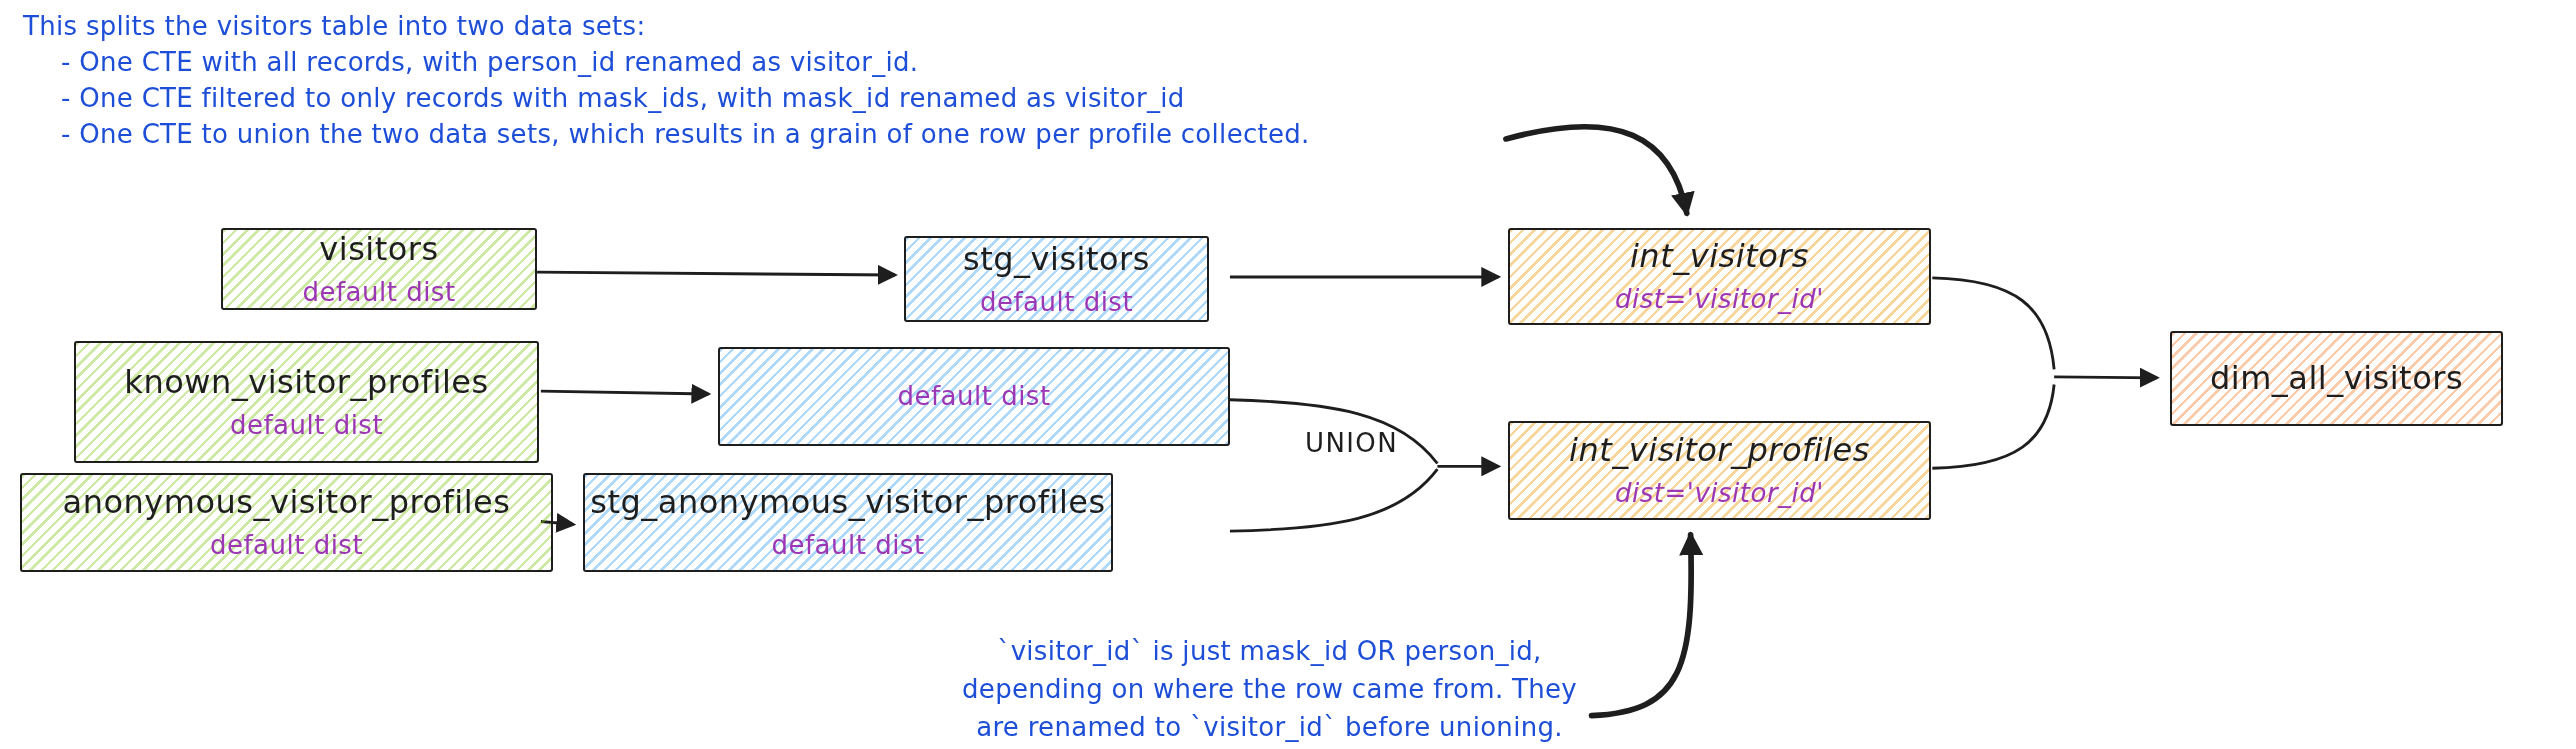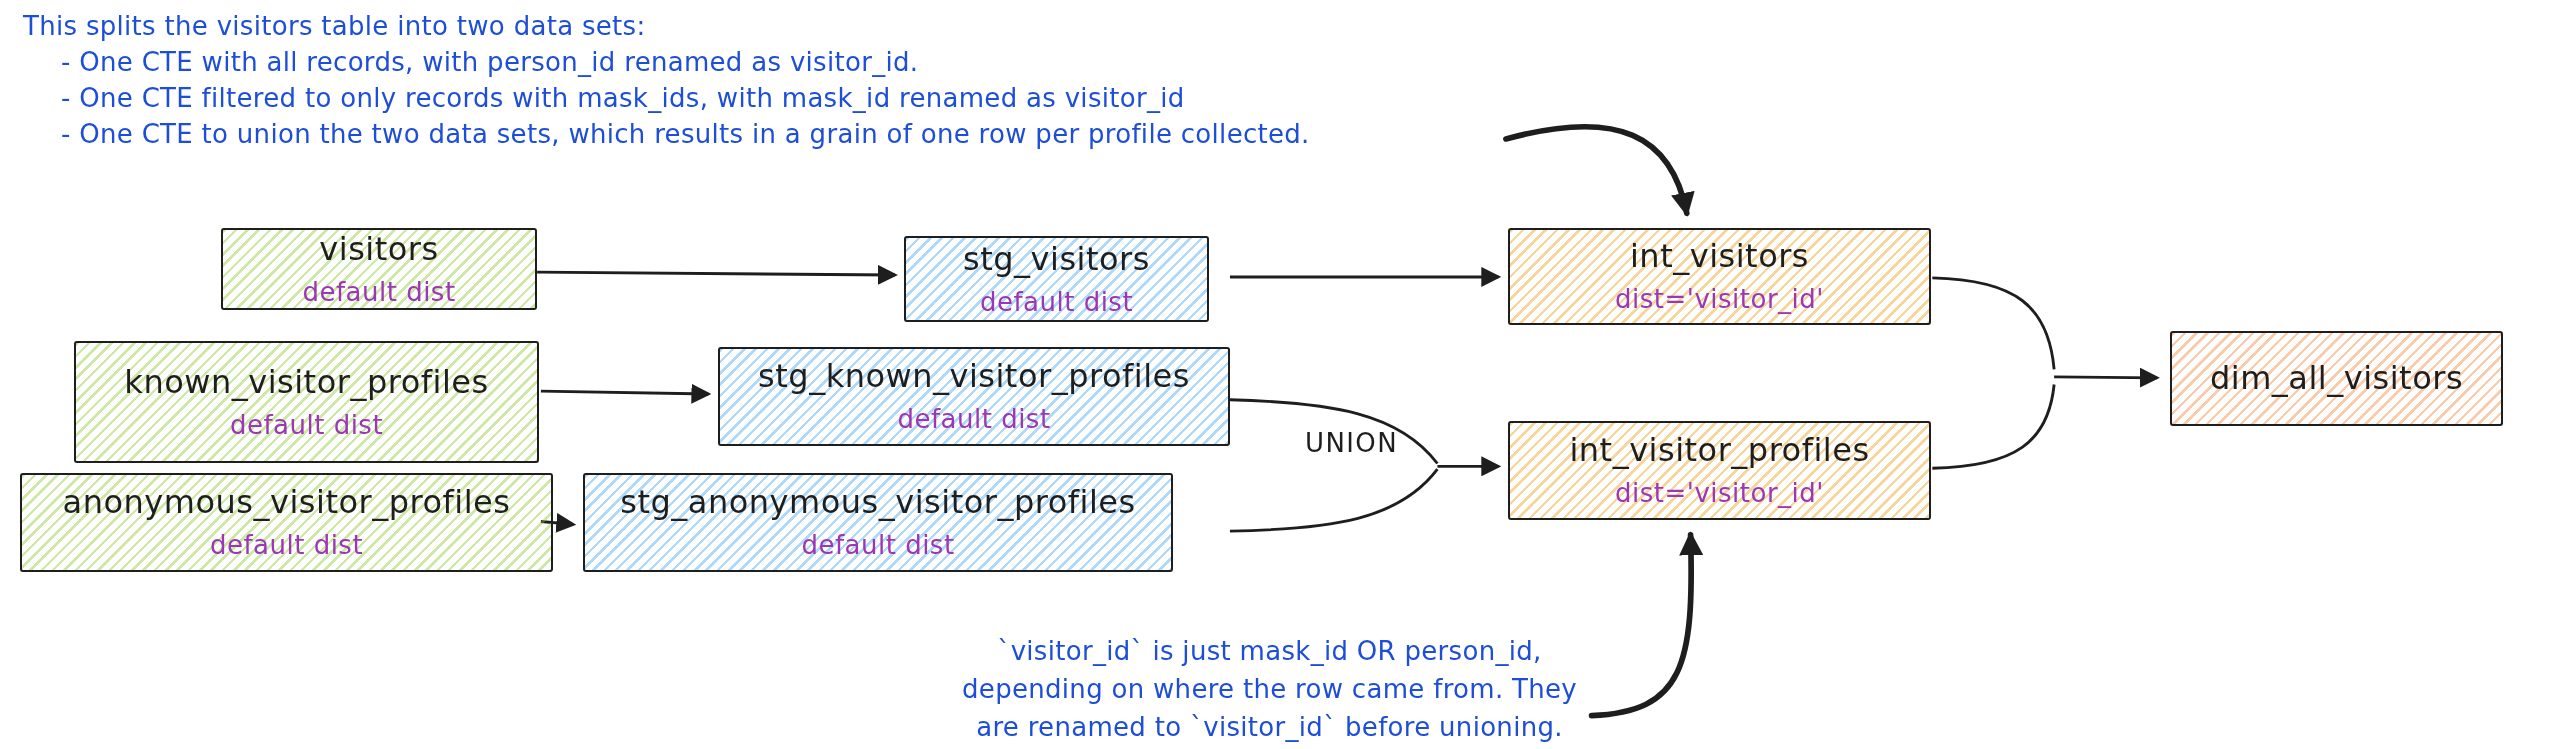--- a/index.html
+++ b/index.html
@@ -41,21 +41,21 @@
   }
   .node-sub {
     font-size: 26px;
     line-height: 1.05;
     color: #9c36b5;
     letter-spacing: 0.5px;
     white-space: nowrap;
   }
   .fill-green  { background: repeating-linear-gradient(135deg, rgba(130,201,30,0.40) 0 2.5px, rgba(255,255,255,0) 2.5px 8px); }
   .fill-blue   { background: repeating-linear-gradient(135deg, rgba(77,171,247,0.45) 0 2.5px, rgba(255,255,255,0) 2.5px 8px); }
-  .fill-yellow { background: repeating-linear-gradient(135deg, rgba(240,169,46,0.48) 0 2.5px, rgba(255,255,255,0) 2.5px 8px); }
+  .fill-yellow { background: repeating-linear-gradient(135deg, rgba(240,169,46,0.48) 0 2.5px, rgba(255,255,255,0) 2.5px 8px); font-style: italic; }
   .fill-orange { background: repeating-linear-gradient(135deg, rgba(247,131,52,0.42) 0 2.5px, rgba(255,255,255,0) 2.5px 8px); }
   .note {
     position: absolute;
     font-size: 26px;
     color: #1d4ed8;
     letter-spacing: 0.3px;
   }
   .top-note .note-line { line-height: 36px; white-space: nowrap; }
   .top-note .indent { padding-left: 38px; }
   .bottom-note { text-align: center; }
@@ -121,30 +121,29 @@
     <div class="node-title">int_visitors</div>
     <div class="node-sub">dist='visitor_id'</div>
   </div>
 
   <div class="node fill-green" style="left:74px; top:341px; width:465px; height:122px;">
     <div class="node-title">known_visitor_profiles</div>
     <div class="node-sub">default dist</div>
   </div>
 
   <div class="node fill-blue" style="left:718px; top:347px; width:512px; height:99px;">
-    <div class="node-title">stg_known_visitor_profiles</div>
     <div class="node-sub">default dist</div>
   </div>
 
   <div class="node fill-green" style="left:20px; top:473px; width:533px; height:99px;">
     <div class="node-title">anonymous_visitor_profiles</div>
     <div class="node-sub">default dist</div>
   </div>
 
-  <div class="node fill-blue" style="left:583px; top:473px; width:590px; height:99px;">
+  <div class="node fill-blue" style="left:583px; top:473px; width:530px; height:99px;">
     <div class="node-title">stg_anonymous_visitor_profiles</div>
     <div class="node-sub">default dist</div>
   </div>
 
   <div class="node fill-yellow" style="left:1508px; top:421px; width:423px; height:99px;">
     <div class="node-title">int_visitor_profiles</div>
     <div class="node-sub">dist='visitor_id'</div>
   </div>
 
   <div class="node fill-orange" style="left:2170px; top:331px; width:333px; height:95px;">

